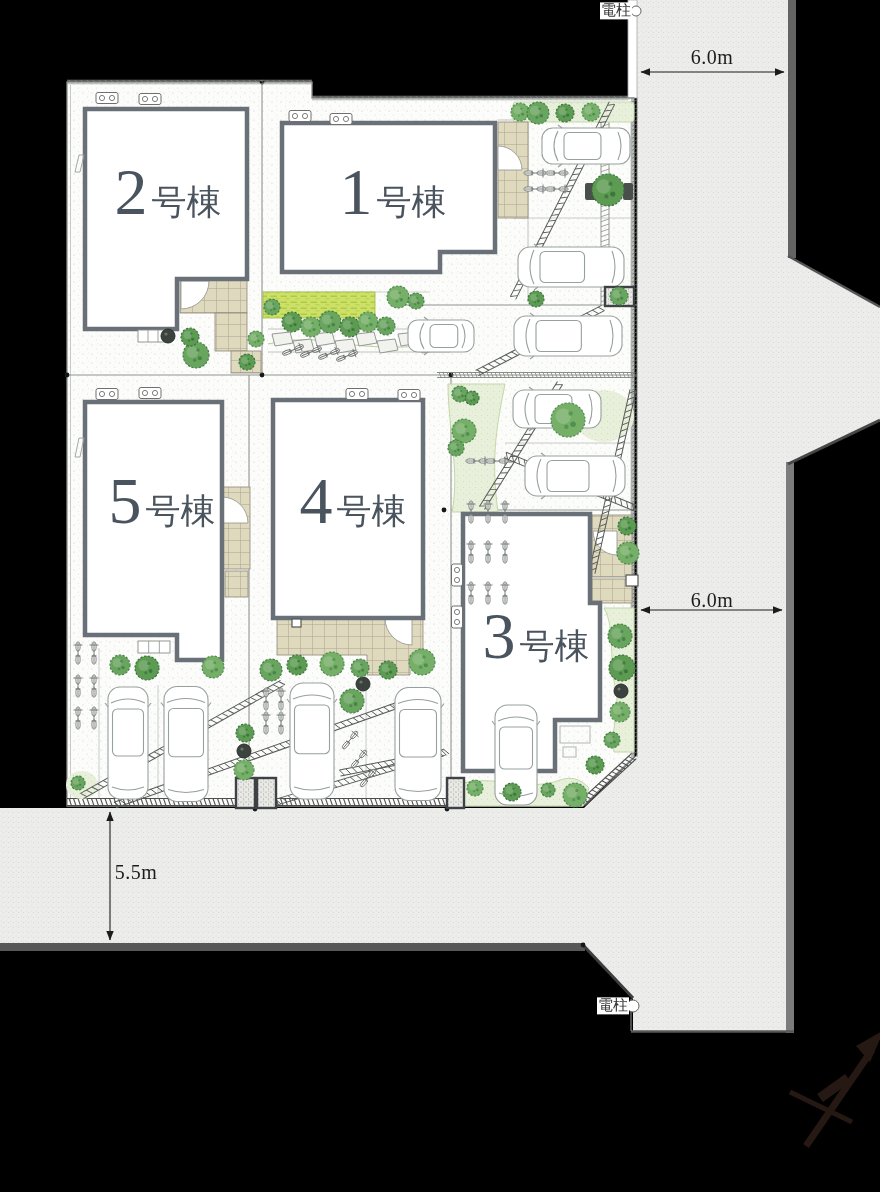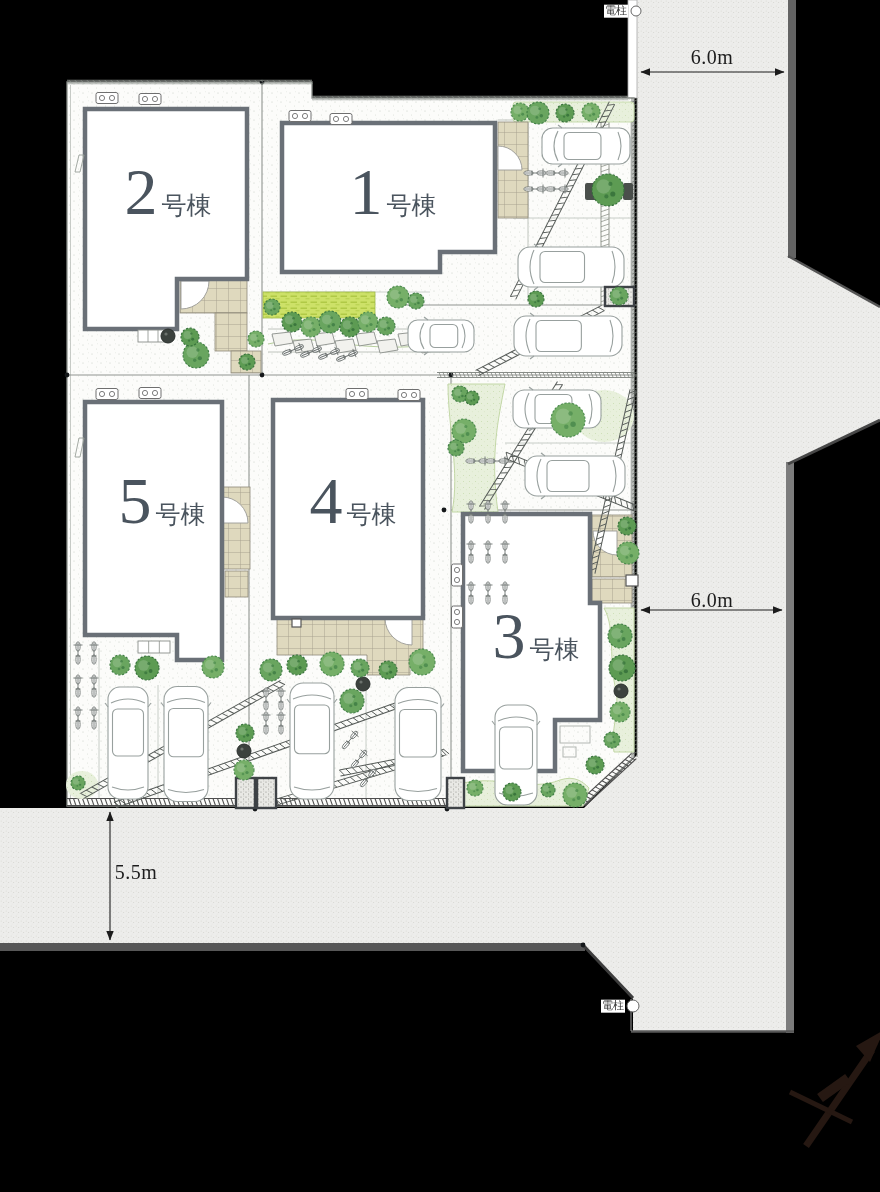--- a/index.html
+++ b/index.html
@@ -3,25 +3,25 @@
 <meta charset="utf-8">
 <style>
   html,body{margin:0;padding:0;background:#000;}
   #stage{position:relative;width:880px;height:1192px;background:#000;overflow:hidden;
          font-family:"Liberation Serif","DejaVu Serif",serif;}
   #plan-svg{position:absolute;left:0;top:0;}
   .bldg-label{position:absolute;display:flex;align-items:baseline;justify-content:center;
 
               transform:translate(-50%,-56%);white-space:nowrap;color:#4a545e;pointer-events:none;}
   .bldg-label .num{font-size:66px;line-height:1;letter-spacing:1px;}
-  .bldg-label .suf{font-size:25px;line-height:1;margin-left:3px;
+  .bldg-label .suf{font-size:35px;line-height:1;margin-left:3px;
                    font-family:"Liberation Serif","DejaVu Serif",serif;}
   .dim-label{position:absolute;transform:translate(-50%,-50%);font-size:20px;color:#1c1c1c;
              letter-spacing:0.5px;white-space:nowrap;}
-  .pole-label{position:absolute;transform:translate(-50%,-50%);font-size:11px;color:#333;
+  .pole-label{position:absolute;transform:translate(-50%,-50%);font-size:15px;color:#333;
               background:#fff;line-height:1.15;padding:0 1px;white-space:nowrap;
               font-family:"DejaVu Sans","Liberation Sans",sans-serif;}
 </style>
 </head>
 <body>
 
 <div id="stage">
 
   <svg id="plan-svg" width="880" height="1192" viewBox="0 0 880 1192">
     <defs>

